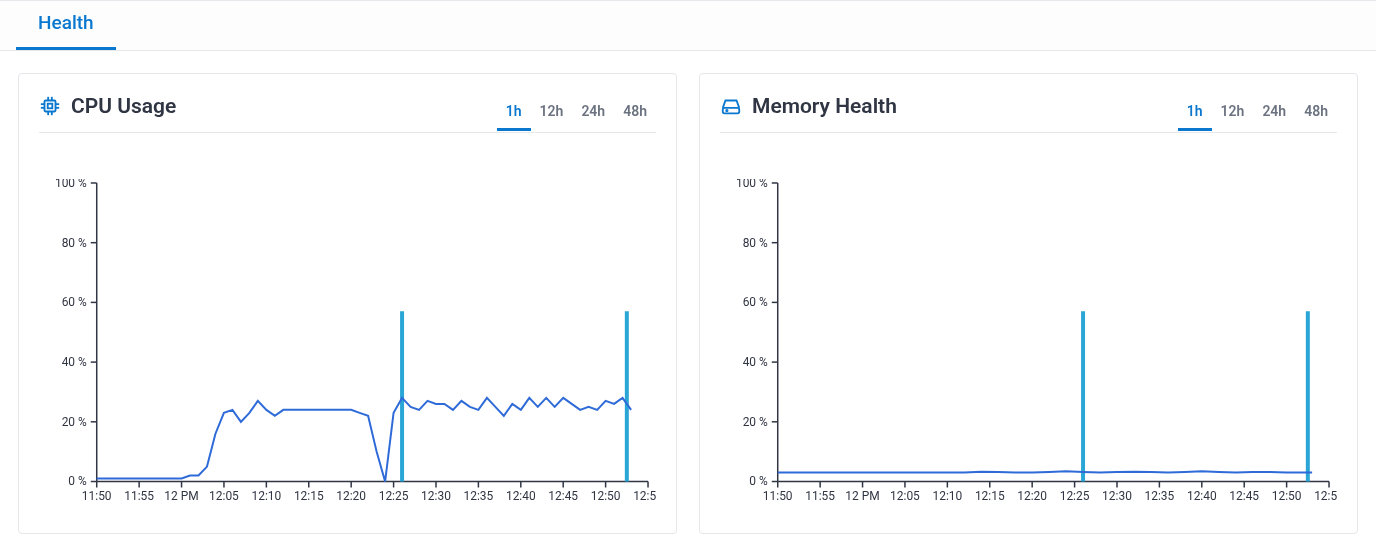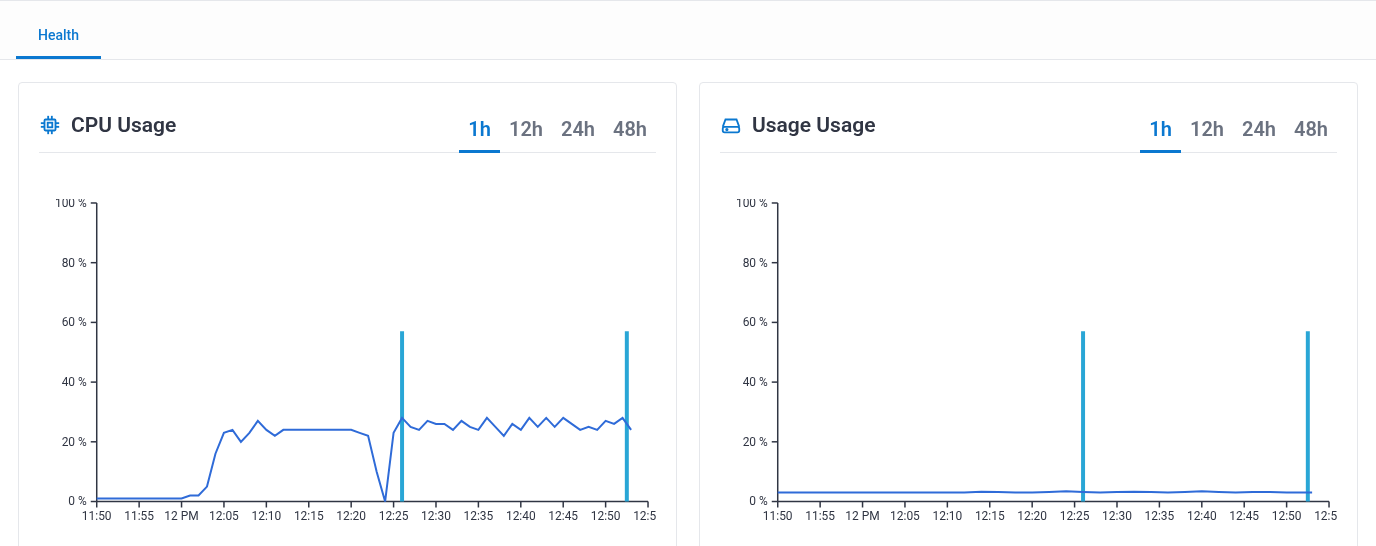--- a/index.html
+++ b/index.html
@@ -11,41 +11,41 @@
     font-size: 13px;
   }
   .tab-bar {
     border-bottom: 1px solid #e5e7eb;
     border-top: 1px solid #e5e7eb;
     display: flex;
     padding: 0 16px;
     background: #fdfdfd;
   }
   .tab {
-    padding: 26px 22px 13px;
-    font-size: 14px;
+    padding: 10px 22px 13px;
+    font-size: 19px;
     color: #6b7280;
     cursor: pointer;
     border-bottom: 3px solid transparent;
     font-weight: 500;
   }
   .tab.active {
     color: #0b78d0;
     border-bottom-color: #0b78d0;
   }
   .panels {
     display: flex;
     gap: 22px;
     padding: 22px 18px;
   }
   .panel {
     flex: 1;
     border: 1px solid #e5e7eb;
     border-radius: 4px;
-    padding: 28px 20px 26px;
+    padding: 20px 20px 26px;
     background: #fff;
   }
   .panel-header {
     display: flex;
     align-items: center;
     justify-content: space-between;
     border-bottom: 1px solid #e5e7eb;
     padding-bottom: 14px;
     margin-bottom: 46px;
   }
@@ -67,21 +67,21 @@
     font-size: 21px;
     font-weight: 600;
     color: #303543;
   }
   .range-picker {
     display: flex;
     gap: 0;
   }
   .range-option {
     padding: 6px 9px 9px;
-    font-size: 20px;
+    font-size: 14px;
     color: #6b7280;
     cursor: pointer;
     border-bottom: 3px solid transparent;
     font-weight: 600;
     margin-bottom: -15px;
   }
   .range-option.active {
     color: #0b78d0;
     border-bottom-color: #0b78d0;
   }
@@ -188,21 +188,21 @@
   <div class="panel">
     <div class="panel-header">
       <div class="panel-title-wrap">
         <span class="panel-icon">
           <svg viewBox="0 0 24 24" fill="none" stroke="currentColor" stroke-width="2">
             <path d="M3 14 L6 6 H18 L21 14"></path>
             <rect x="3" y="14" width="18" height="6" rx="2"></rect>
             <circle cx="7.5" cy="17" r="0.8" fill="currentColor"></circle>
           </svg>
         </span>
-        <span class="panel-title">Usage Usage</span>
+        <span class="panel-title">Memory Health</span>
       </div>
       <div class="range-picker">
         <div class="range-option active">1h</div>
         <div class="range-option">12h</div>
         <div class="range-option">24h</div>
         <div class="range-option">48h</div>
       </div>
     </div>
     <div class="chart" id="chart-1">
         <svg viewBox="0 0 620 330">

